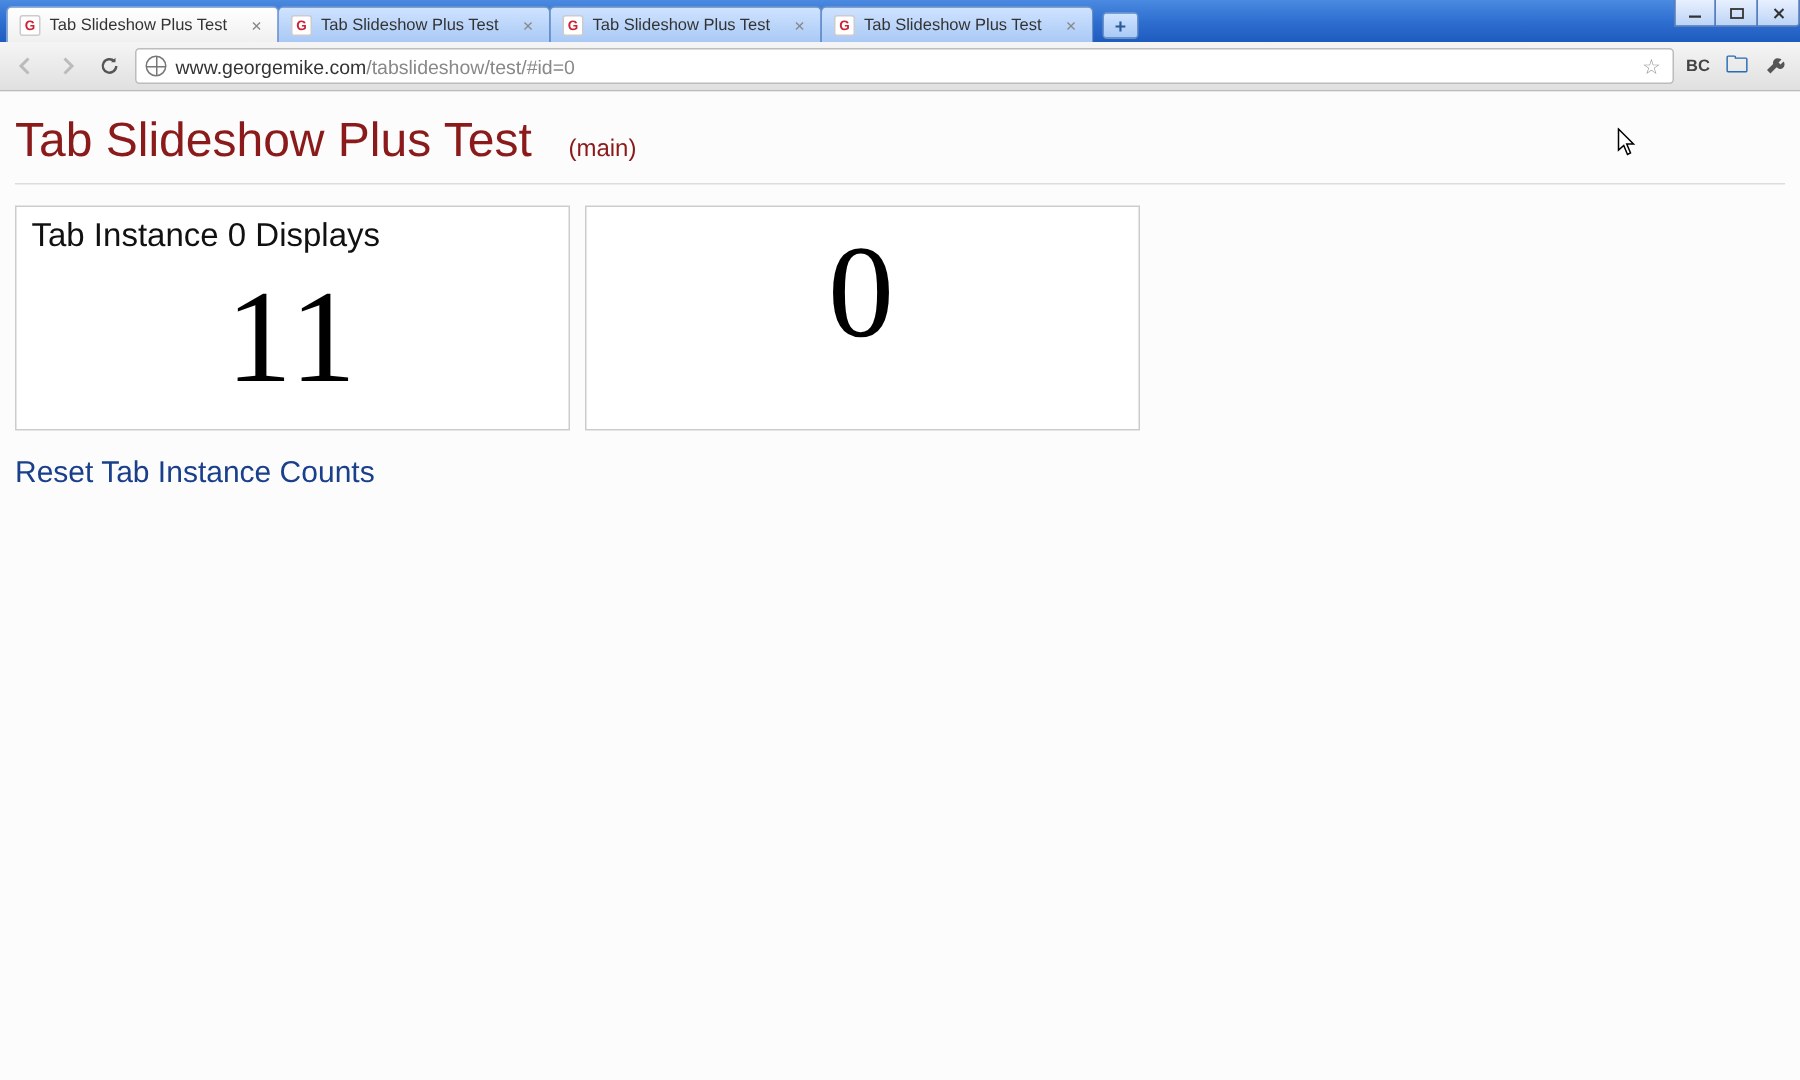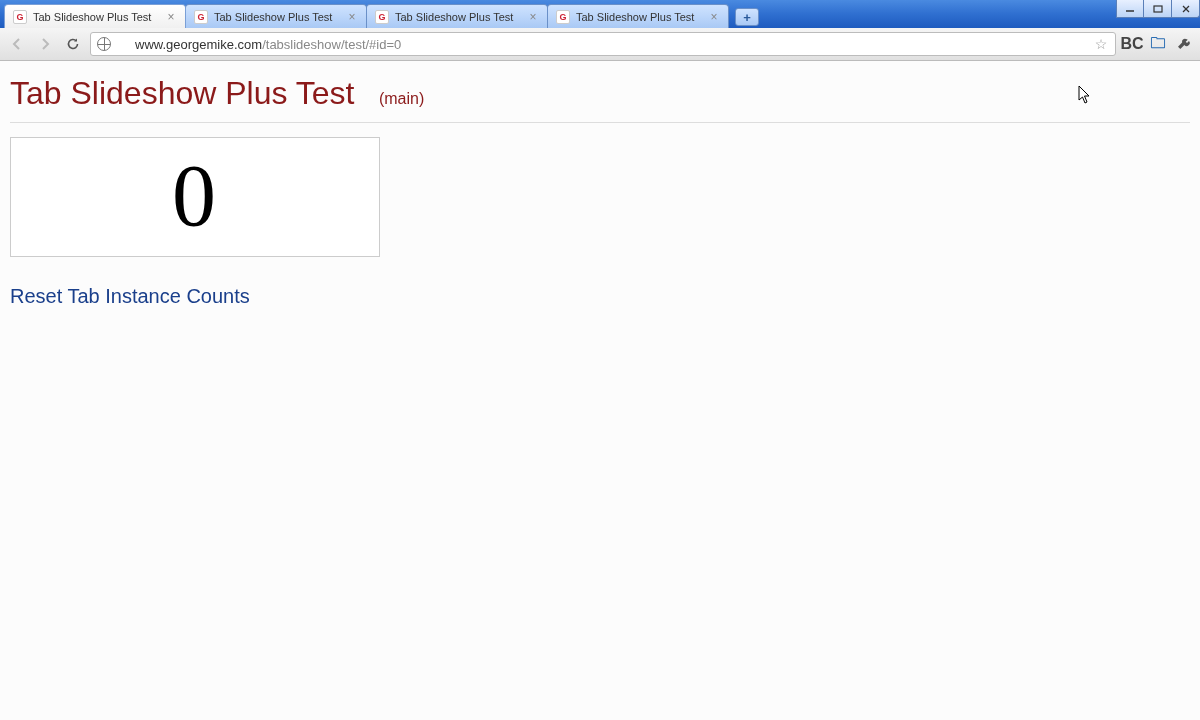--- a/index.html
+++ b/index.html
@@ -122,21 +122,21 @@
   .navbtn svg { display:block; }
   .omnibox {
     flex: 1;
     height: 24px;
     background: #fff;
     border: 1px solid #bcbcbc;
     border-radius: 3px;
     display: flex;
     align-items: center;
     padding: 0 6px;
-    gap: 24px;
+    gap: 6px;
   }
   .globe {
     width: 14px; height: 14px;
     border: 1px solid #777;
     border-radius: 50%;
     position: relative;
     flex-shrink: 0;
   }
   .globe::before, .globe::after {
     content: ""; position: absolute; background: #777;
@@ -151,21 +151,21 @@
   }
   .url .path { color: #888; }
   .star {
     width: 16px; height: 16px; color: #999;
     display:flex; align-items:center; justify-content:center;
     font-size: 14px;
   }
   .ext {
     width: 20px; height: 20px;
     display: flex; align-items: center; justify-content: center;
-    font-size: 16px; font-weight: bold;
+    font-size: 11px; font-weight: bold;
     color: #444;
   }
   .ext.folder { color: #2a6db3; font-size: 15px; }
 
   
   .page {
     background: #fcfcfc;
     padding: 14px 10px;
     height: calc(720px - 28px - 33px);
     position: relative;
@@ -211,21 +211,21 @@
     text-align: center;
     line-height: 1;
     letter-spacing: 2px;
     color: #000;
     padding: 8px 0 4px 0;
   }
   .reset {
     font-family: "Lucida Sans", "Lucida Grande", "Trebuchet MS", sans-serif;
     font-size: 20px;
     color: #1a3f8b;
-    margin-top: 28px;
+    margin-top: 17px;
     cursor: pointer;
   }
   .cursor {
     position: absolute;
     top: 24px;
     right: 108px;
     width: 14px; height: 20px;
     pointer-events: none;
   }
 </style>
@@ -308,20 +308,24 @@
       </svg>
   </div>
 </div>
 
 <div class="page">
   <span class="heading">Tab Slideshow Plus Test</span>
   <span class="heading-sub">(main)</span>
   <hr class="hr">
   <div class="boxes">
     <div class="box">
+      <div class="box-title">Tab Instance 0 Displays</div>
+      <div class="box-value">11</div>
+    </div>
+    <div class="box">
       <div class="box-value">0</div>
     </div>
   </div>
   <div class="reset">Reset Tab Instance Counts</div>
 
   <svg class="cursor" viewBox="0 0 14 20">
     <path d="M1 1 L1 15 L4.5 12 L7 18 L9 17 L6.5 11 L11 11 Z" fill="#fff" stroke="#000" stroke-width="1"></path>
   </svg>
 </div>
 

